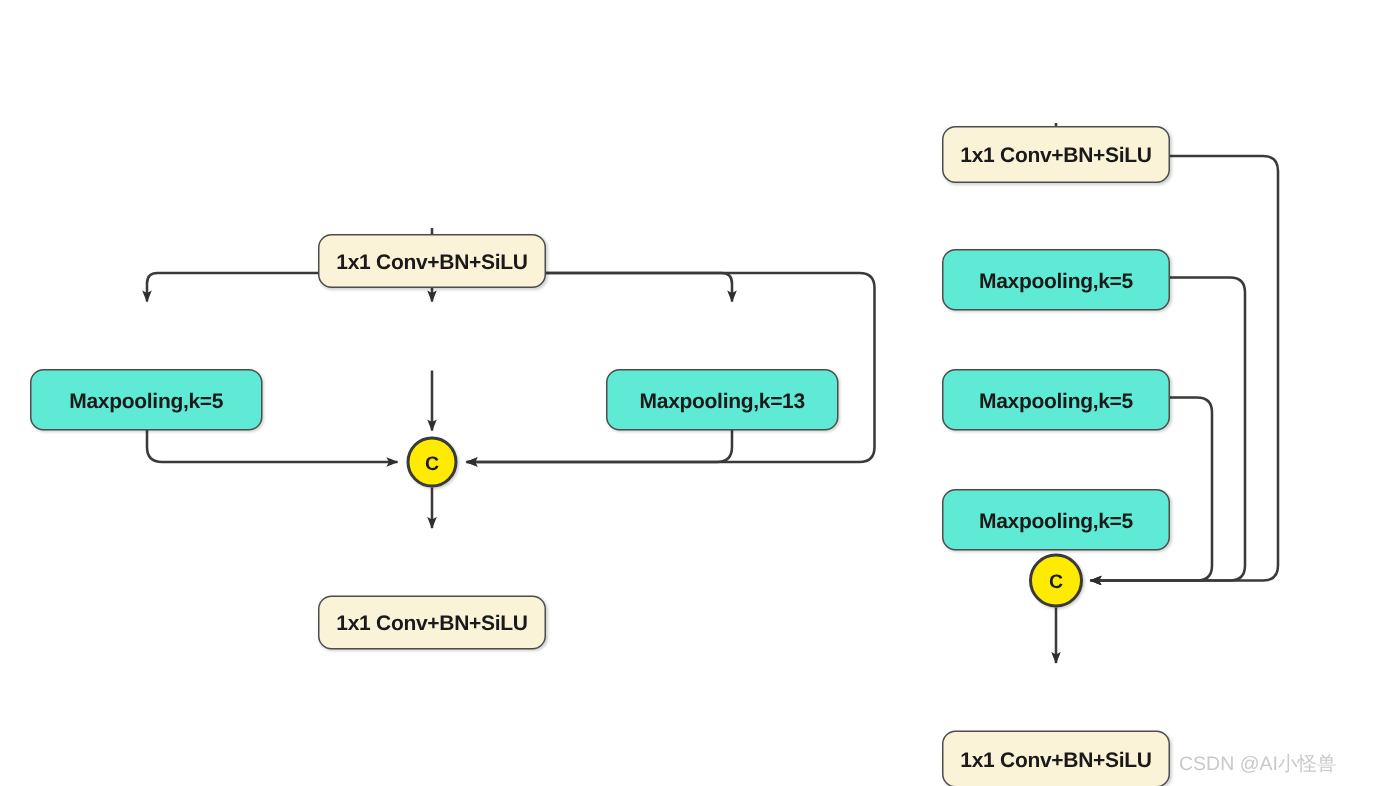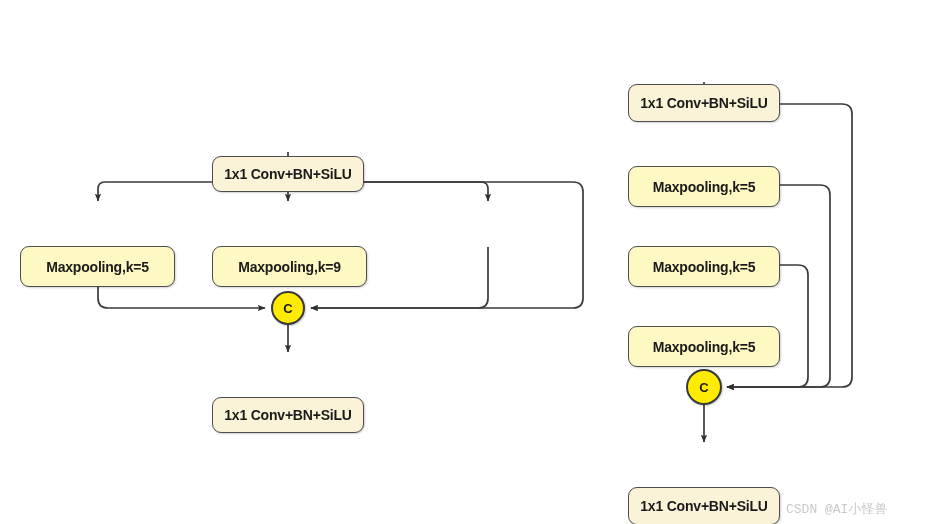--- a/index.html
+++ b/index.html
@@ -27,21 +27,21 @@
     color: #1a1a1a;
     letter-spacing: -0.2px;
     white-space: nowrap;
     box-shadow: 1px 1px 2px rgba(0,0,0,0.18);
     margin-top: 40px;
   }
   .node.conv {
     background: #faf3d7;
   }
   .node.pool {
-    background: #fef9c3;
+    background: #5eead4;
   }
   .concat {
     position: absolute;
     box-sizing: border-box;
     border-radius: 50%;
     background: #ffeb00;
     border: 2px solid #3a3a3a;
     display: flex;
     align-items: center;
     justify-content: center;
@@ -55,21 +55,21 @@
     top: 0;
     width: 927px;
     height: 524px;
     pointer-events: none;
   }
   .watermark {
     position: absolute;
     color: #c9c9c9;
     font-size: 13px;
     white-space: nowrap;
-    font-family: Liberation Mono, monospace;
+    font-family: Liberation Sans, sans-serif;
   }
 </style>
 </head>
 <body>
 
 <div id="canvas">
 
   <svg class="edges" viewBox="0 0 927 524" xmlns="http://www.w3.org/2000/svg">
     <defs>
       <marker id="arrow" markerWidth="9" markerHeight="9" refX="7.4" refY="3.2" orient="auto" markerUnits="userSpaceOnUse">
@@ -106,22 +106,22 @@
       <path d="M704,327 L704,366" marker-end="url(#arrow)"></path>
 
       <path d="M704,405 L704,442" marker-end="url(#arrow)"></path>
     </g>
   </svg>
 
   <div class="node conv" style="left:212px;top:116px;width:152px;height:36px;font-size:14px;">1x1 Conv+BN+SiLU</div>
 
   <div class="node pool" style="left:20px;top:206px;width:155px;height:41px;font-size:14px;">Maxpooling,k=5</div>
 
-  <div class="node pool" style="left:212px;top:206px;width:155px;height:41px;font-size:14px;">Maxpooling,k=9</div>
 
+  <div class="node pool" style="left:404px;top:206px;width:155px;height:41px;font-size:14px;">Maxpooling,k=13</div>
 
   <div class="concat" style="left:271px;top:291px;width:34px;height:34px;font-size:13px;">C</div>
 
   <div class="node conv" style="left:212px;top:357px;width:152px;height:36px;font-size:14px;">1x1 Conv+BN+SiLU</div>
 
   <div class="node conv" style="left:628px;top:44px;width:152px;height:38px;font-size:14px;">1x1 Conv+BN+SiLU</div>
 
   <div class="node pool" style="left:628px;top:126px;width:152px;height:41px;font-size:14px;">Maxpooling,k=5</div>
 
   <div class="node pool" style="left:628px;top:206px;width:152px;height:41px;font-size:14px;">Maxpooling,k=5</div>

